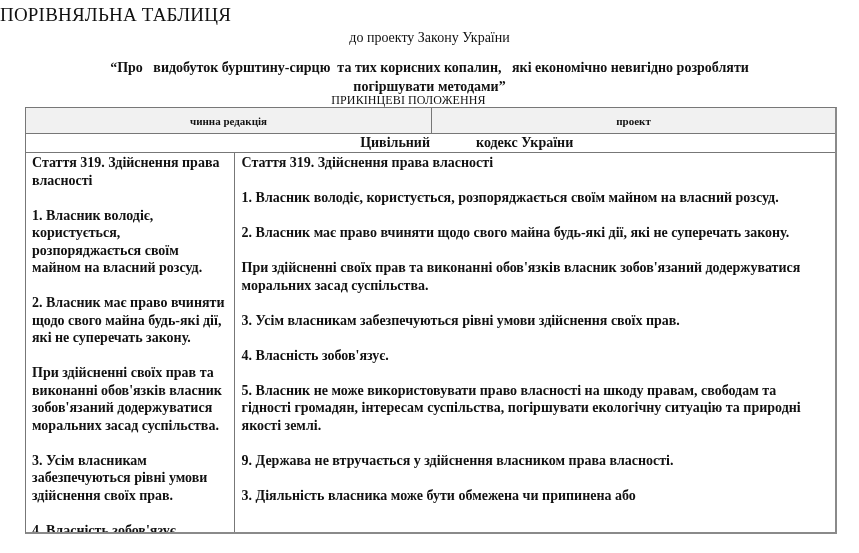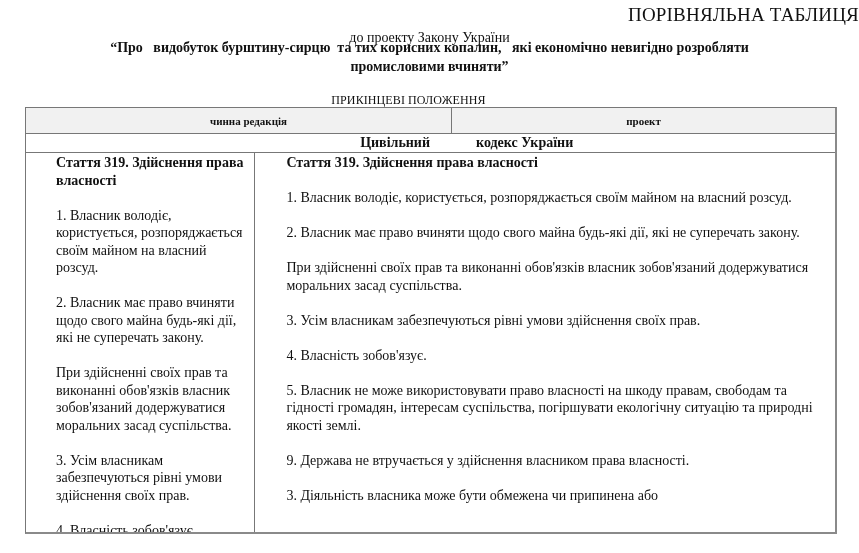--- a/index.html
+++ b/index.html
@@ -11,36 +11,36 @@
     }
     body {
       font-family: "Liberation Serif", "DejaVu Serif", serif;
       color: #111111;
       position: relative;
     }
     .doc-title {
       position: absolute;
       left: 0; width: 859px;
       top: 4px;
-      text-align: right;
+      text-align: left;
       font-size: 19px;
       letter-spacing: 0.2px;
     }
     .doc-subtitle {
       position: absolute;
       left: 0; width: 859px;
       top: 30px;
       text-align: center;
       font-size: 14px;
       font-weight: normal;
     }
     .doc-law-name {
       position: absolute;
       left: 0; width: 859px;
-      top: 38px;
+      top: 58px;
       text-align: center;
       font-size: 14px;
       font-weight: bold;
       line-height: 19px;
     }
     .doc-law-name .line { display: block; white-space: pre; }
     .section-caption {
       position: absolute;
       left: 0; width: 817px;
       top: 93px;
@@ -66,21 +66,21 @@
       border-bottom: 1px solid #777;
     }
     .head-cell {
       flex: 0 0 auto;
       display: flex;
       align-items: center;
       justify-content: center;
       font-size: 11px;
       font-weight: bold;
     }
-    .head-cell.left { width: 406px; border-right: 1px solid #777; margin-left: 20px; }
+    .head-cell.left { width: 406px; border-right: 1px solid #777; }
     .head-cell.right { flex: 1 1 auto; }
     .code-row {
       height: 19px;
       border-bottom: 1px solid #777;
       display: flex;
       font-size: 14px;
       font-weight: bold;
       line-height: 18px;
     }
     .code-row .code-left {
@@ -94,40 +94,40 @@
       margin-left: 36px;
     }
     .body-row {
       display: flex;
       height: 380px;
     }
     .body-cell {
       padding: 1px 6px 0 6px;
       font-size: 14px;
       line-height: 17.5px;
-      margin-left: 24px;
     }
     .body-cell.left { width: 406px; border-right: 1px solid #777; }
     .body-cell.right { flex: 1 1 auto; padding-left: 7px; }
     .article-title {
       font-weight: bold;
       margin-bottom: 17.5px;
     }
     .para {
       margin-bottom: 17.5px;
+      font-weight: bold;
     }
   </style>
 </head>
 <body>
 
 <div class="doc-title">ПОРІВНЯЛЬНА ТАБЛИЦЯ</div>
 <div class="doc-subtitle">до проекту Закону України</div>
 <div class="doc-law-name">
   <span class="line">“Про   видобуток бурштину-сирцю  та тих корисних копалин,   які економічно невигідно розробляти</span>
-  <span class="line">промисловими вчиняти”</span>
+  <span class="line">погіршувати методами”</span>
 </div>
 <div class="section-caption">ПРИКІНЦЕВІ ПОЛОЖЕННЯ</div>
 
 <div class="comparison-table">
   <div class="head-row">
     <div class="head-cell left">чинна редакція</div>
     <div class="head-cell right">проект</div>
   </div>
   <div class="code-row">
     <div class="code-left">Цивільний</div>

